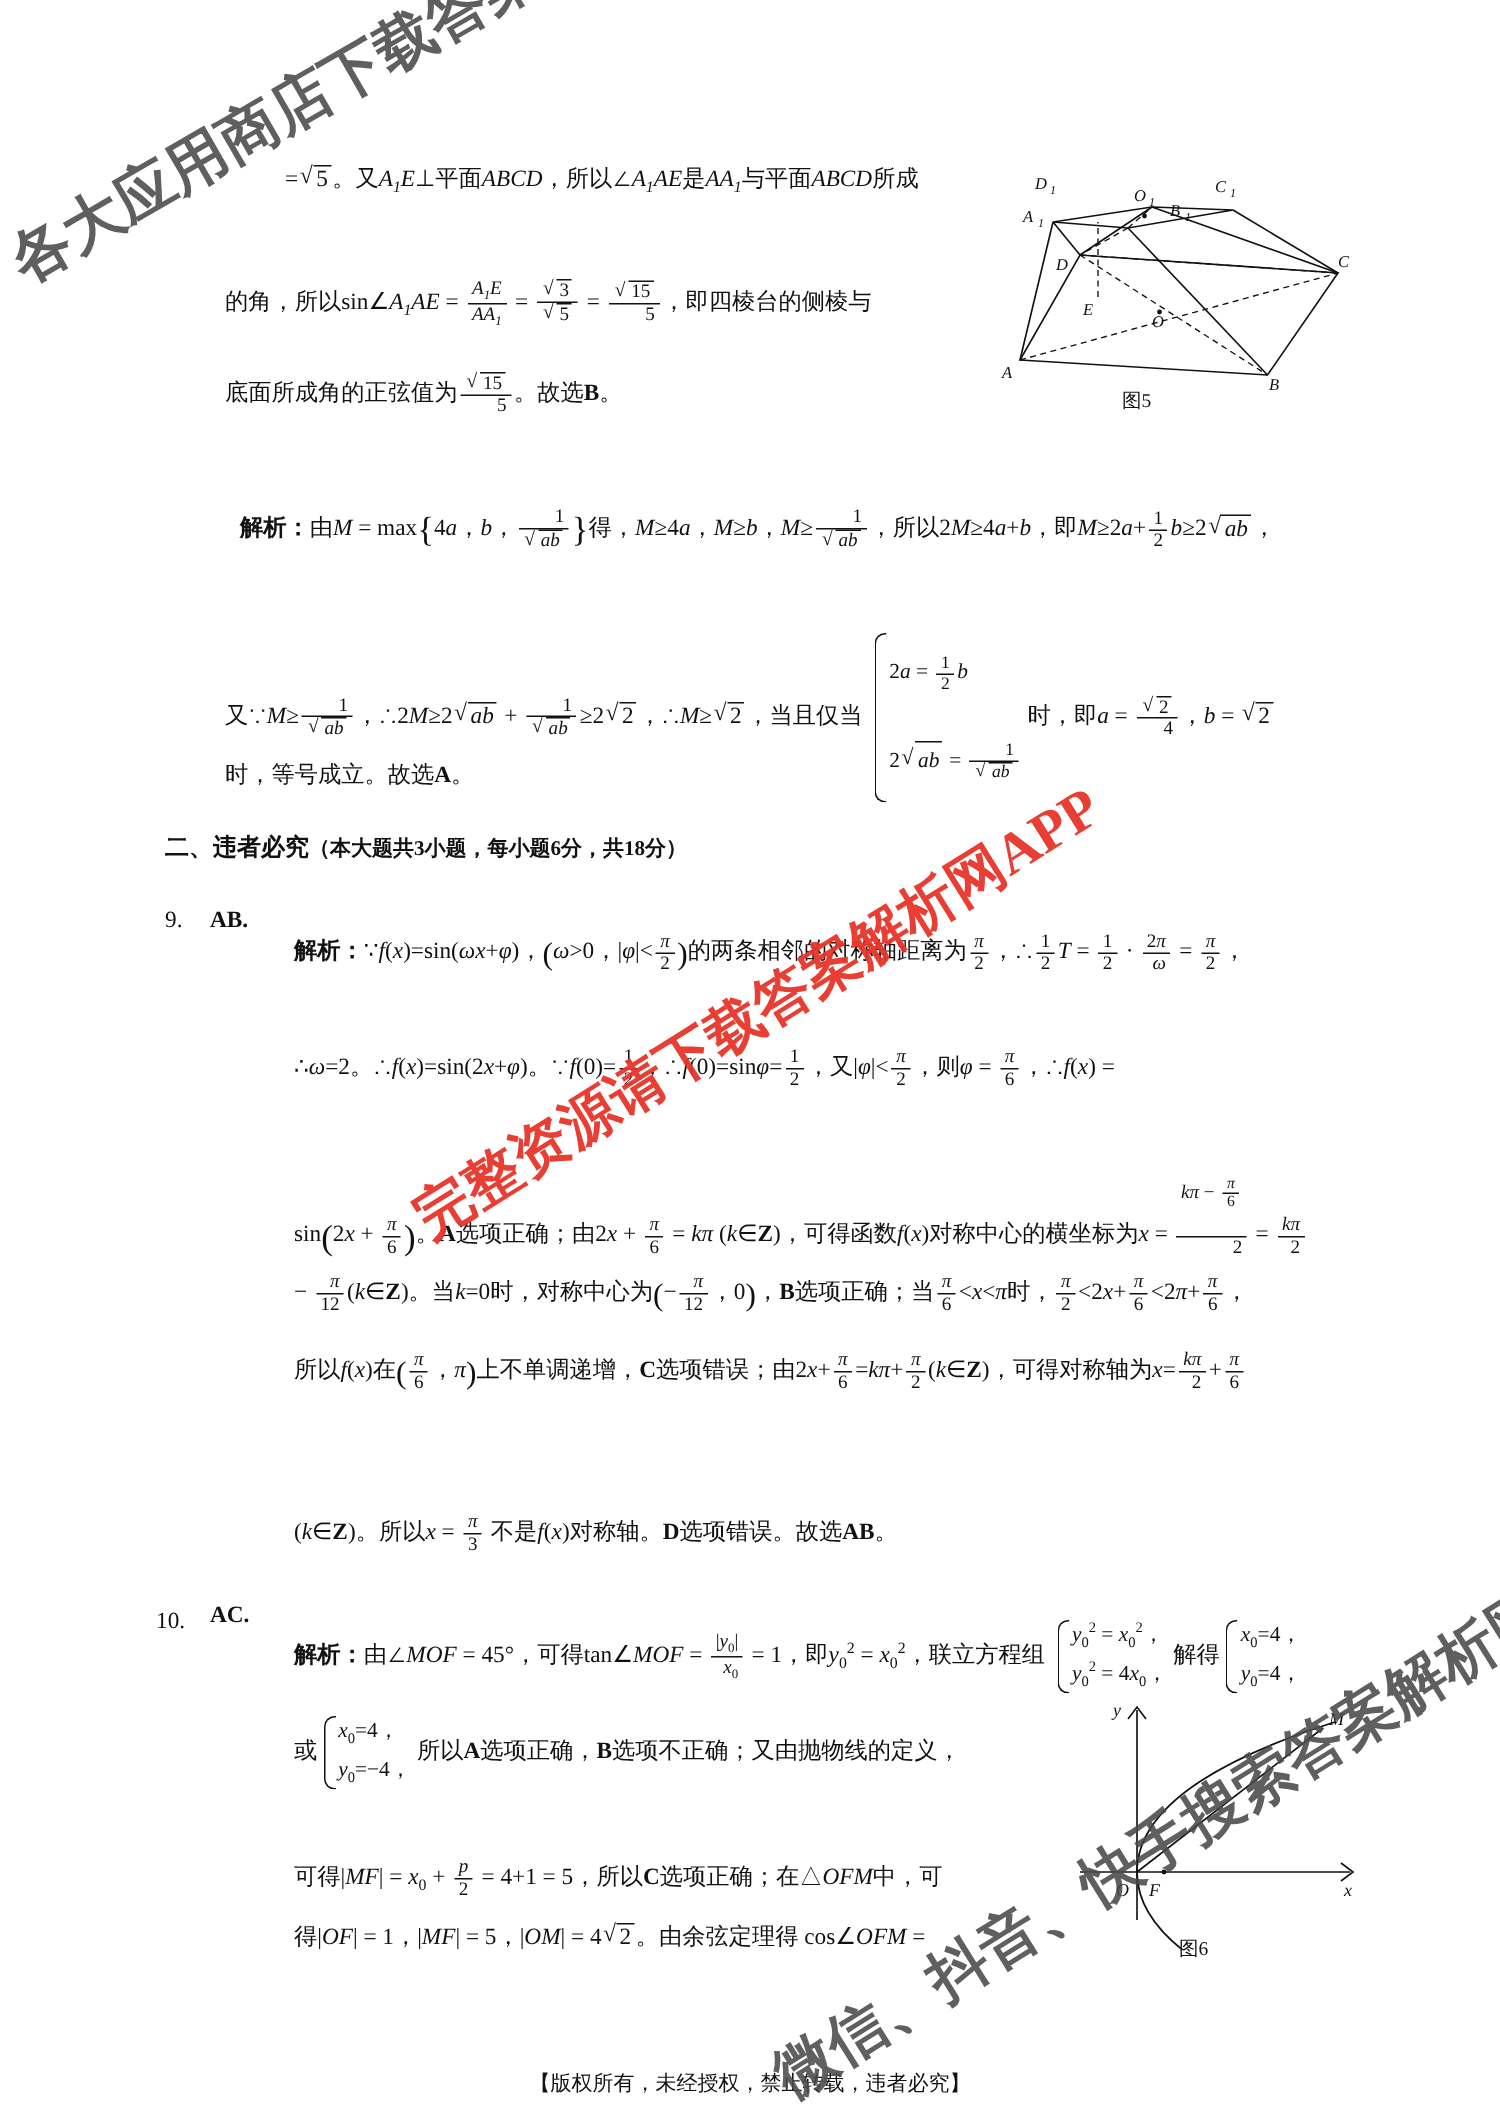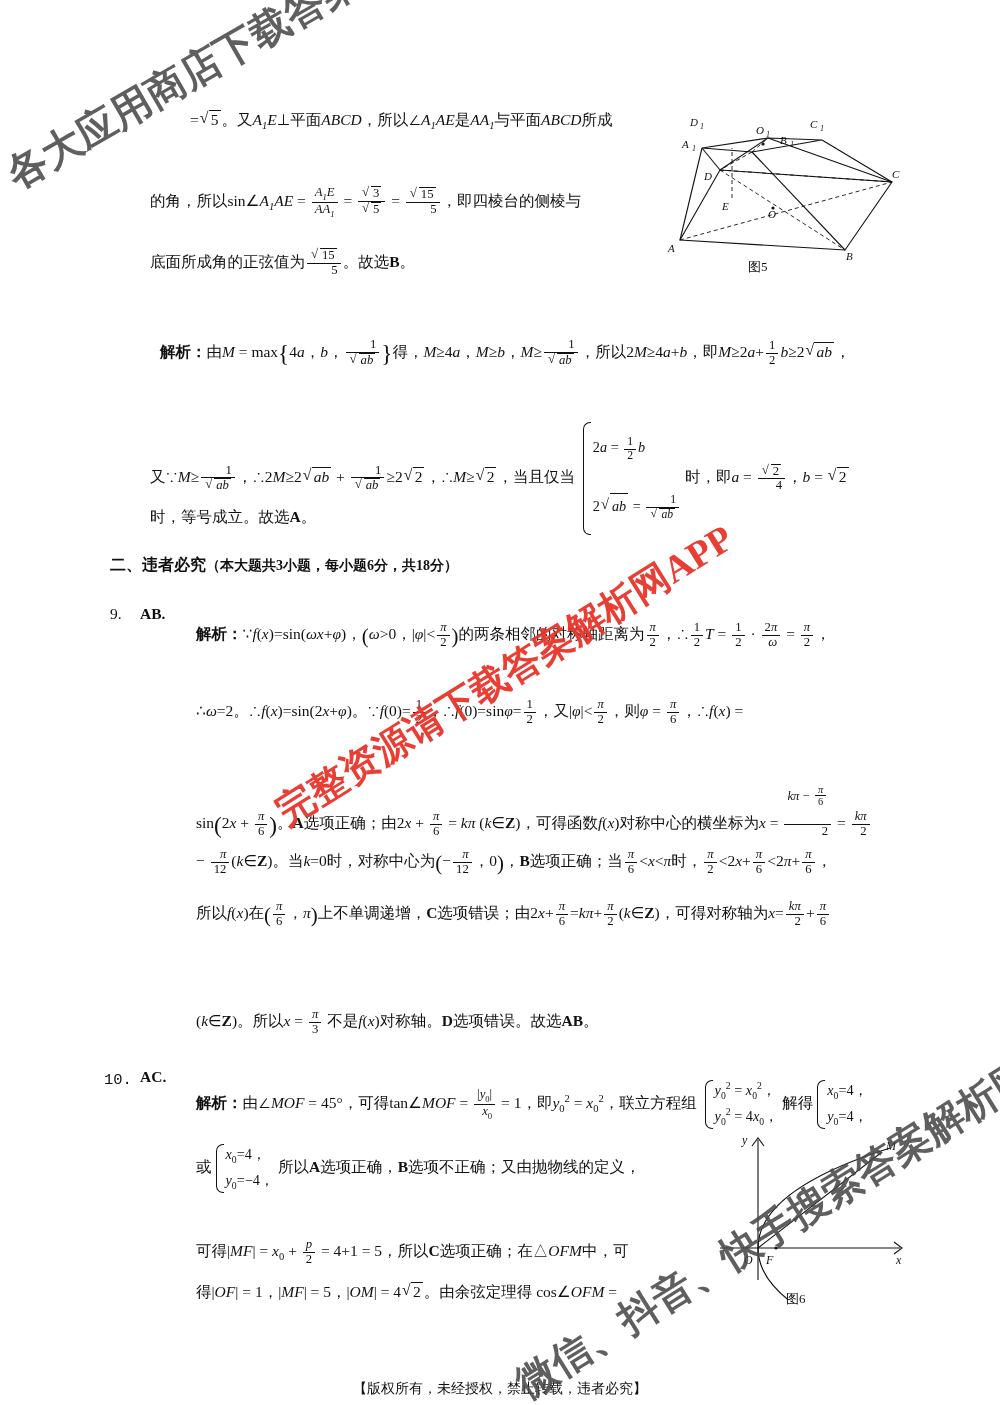--- a/index.html
+++ b/index.html
@@ -154,21 +154,21 @@
   </div>
 
   <div class="ln" style="left:196px;top:884px;">
     所以<span class="it">f</span>(<span class="it">x</span>)在<span style="font-size:1.35em;vertical-align:-.2em;">(</span><span class="frac"><span class="num"><span class="it">π</span></span><span class="den">6</span></span>，<span class="it">π</span><span style="font-size:1.35em;vertical-align:-.2em;">)</span>上不单调递增，<span class="bold">C</span>选项错误；由2<span class="it">x</span>+<span class="frac"><span class="num"><span class="it">π</span></span><span class="den">6</span></span>=<span class="it">k</span><span class="it">π</span>+<span class="frac"><span class="num"><span class="it">π</span></span><span class="den">2</span></span>(<span class="it">k</span>∈<span class="bold">Z</span>)，可得对称轴为<span class="it">x</span>=<span class="frac"><span class="num"><span class="it">kπ</span></span><span class="den">2</span></span>+<span class="frac"><span class="num"><span class="it">π</span></span><span class="den">6</span></span>
   </div>
 
   <div class="ln" style="left:196px;top:992px;">
     (<span class="it">k</span>∈<span class="bold">Z</span>)。所以<span class="it">x</span> = <span class="frac"><span class="num"><span class="it">π</span></span><span class="den">3</span></span> 不是<span class="it">f</span>(<span class="it">x</span>)对称轴。<span class="bold">D</span>选项错误。故选<span class="bold">AB</span>。
   </div>
 
-  <div class="ln" style="left:104px;top:1072px;font-family:Liberation Mono, monospace;">
+  <div class="ln" style="left:104px;top:1072px;">
     <span>10.</span>
   </div>
   <div class="ln bold" style="left:140px;top:1068px;">
     <span>AC.</span>
   </div>
   <div class="ln" style="left:196px;top:1072px;">
     <span class="bold">解析：</span>由∠<span class="it">MOF</span> = 45°，可得tan∠<span class="it">MOF</span> = <span class="frac"><span class="num">|<span class="it">y</span><sub>0</sub>|</span><span class="den"><span class="it">x</span><sub>0</sub></span></span> = 1，即<span class="it">y</span><sub>0</sub><sup>2</sup> = <span class="it">x</span><sub>0</sub><sup>2</sup>，联立方程组
     <span class="casebox"><span class="row"><span class="it">y</span><sub>0</sub><sup>2</sup> = <span class="it">x</span><sub>0</sub><sup>2</sup>，</span><span class="row"><span class="it">y</span><sub>0</sub><sup>2</sup> = 4<span class="it">x</span><sub>0</sub>，</span></span>
     解得<span class="casebox"><span class="row"><span class="it">x</span><sub>0</sub>=4，</span><span class="row"><span class="it">y</span><sub>0</sub>=4，</span></span>
   </div>

